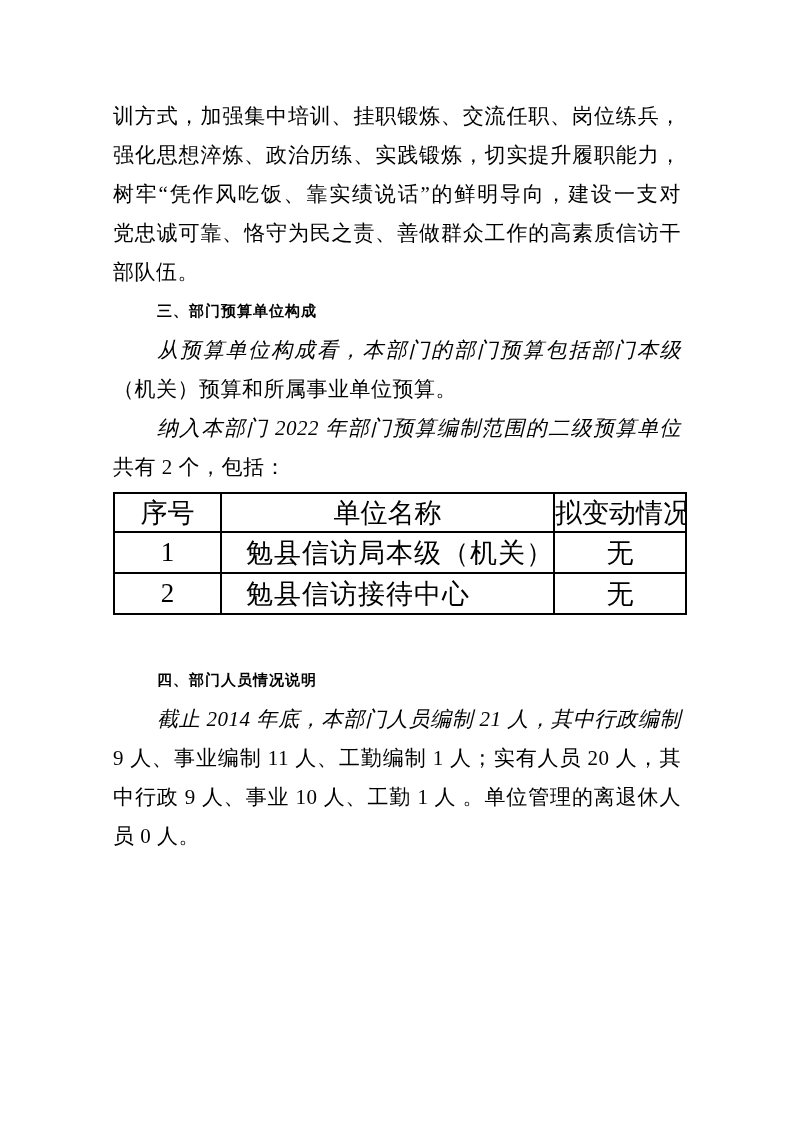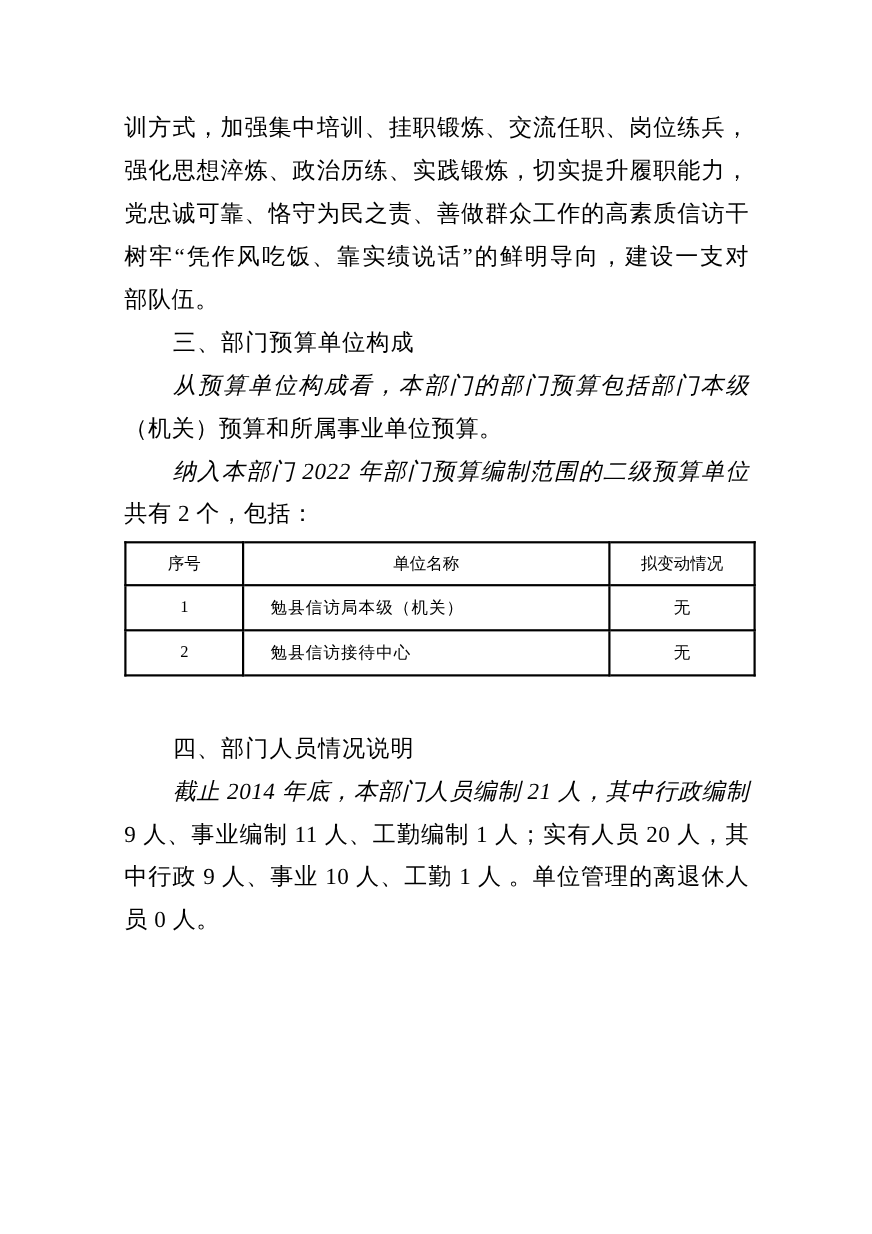--- a/index.html
+++ b/index.html
@@ -29,37 +29,37 @@
     text-align-last: justify;
     text-justify: inter-character;
     white-space: nowrap;
   }
   .line.no-stretch {
     text-align: right;
     text-align-last: left;
   }
   .line.indent { padding-left: 44px; font-style: italic; }
   .heading {
-    font-size: 21px;
+    font-size: 15px;
     line-height: 39px;
-    font-weight: normal;
+    font-weight: bold;
     padding-left: 44px;
     letter-spacing: 1px;
   }
   .heading.space-before { margin-top: 46px; }
   table.doc-table {
     border-collapse: collapse;
     table-layout: fixed;
     width: 572px;
     margin-top: 5px;
   }
   table.doc-table th,
   table.doc-table td {
     border: 2px solid #000000;
-    font-size: 15px;
+    font-size: 27px;
     font-weight: normal;
     text-align: center;
     vertical-align: middle;
     padding: 0;
     overflow: hidden;
     white-space: nowrap;
   }
   table.doc-table th { height: 37px; }
   table.doc-table td { height: 39px; }
   table.doc-table td.name-cell {
@@ -69,22 +69,22 @@
   }
 </style>
 </head>
 <body>
 
 <div class="page">
   <main>
       <div class="para">
         <div class="line">训方式，加强集中培训、挂职锻炼、交流任职、岗位练兵，</div>
         <div class="line">强化思想淬炼、政治历练、实践锻炼，切实提升履职能力，</div>
+        <div class="line">树牢“凭作风吃饭、靠实绩说话”的鲜明导向，建设一支对</div>
         <div class="line">党忠诚可靠、恪守为民之责、善做群众工作的高素质信访干</div>
-        <div class="line">树牢“凭作风吃饭、靠实绩说话”的鲜明导向，建设一支对</div>
         <div class="line no-stretch">部队伍。</div>
       </div>
       <div class="heading">三、部门预算单位构成</div>
       <div class="para">
         <div class="line indent">从预算单位构成看，本部门的部门预算包括部门本级</div>
         <div class="line no-stretch">（机关）预算和所属事业单位预算。</div>
       </div>
       <div class="para">
         <div class="line indent">纳入本部门 2022 年部门预算编制范围的二级预算单位</div>
         <div class="line no-stretch">共有 2 个，包括：</div>

